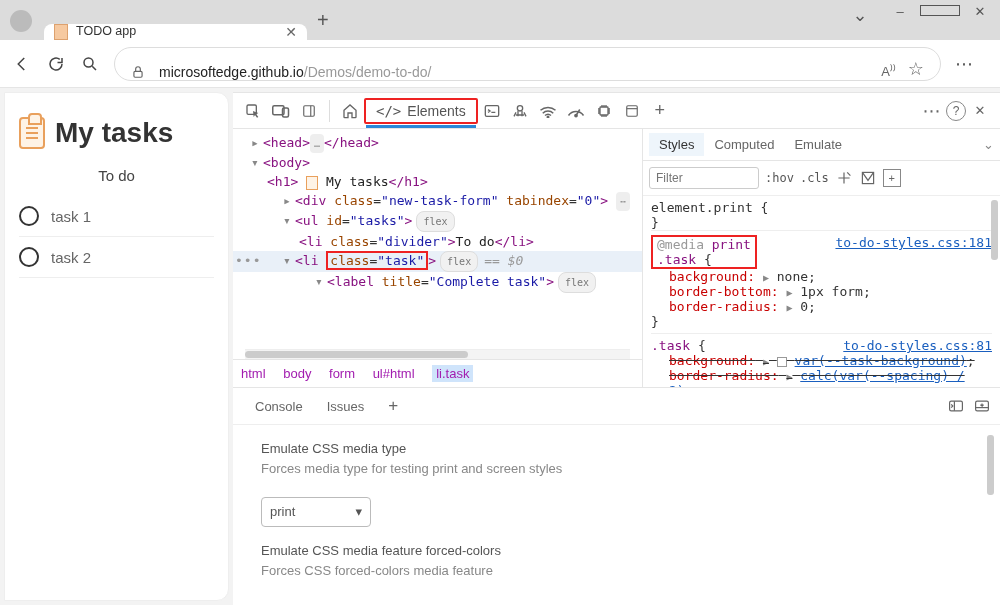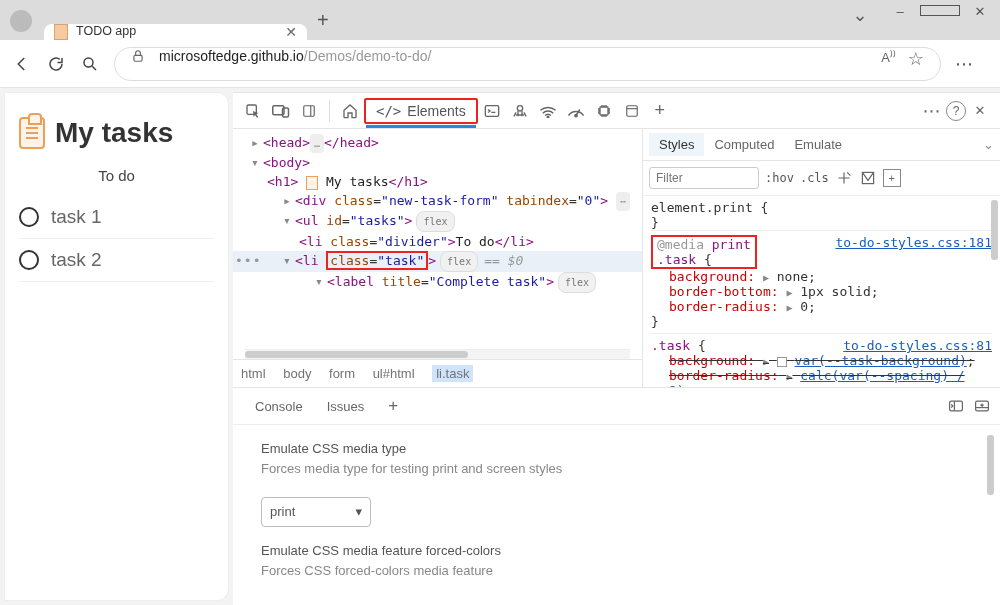--- a/index.html
+++ b/index.html
@@ -44,21 +44,21 @@
     background:#fff;
     height:48px;
     display:flex; align-items:center;
     padding:0 12px;
     border-bottom:1px solid #e5e5e5;
   }
   .addrbar > * { margin-right:14px; }
   .addr-icon { width:20px; height:20px; display:flex; align-items:center; justify-content:center; cursor:pointer; color:#444;}
   .url-box {
     flex:1; border:1px solid #ddd; border-radius:20px;
-    height:34px; display:flex; align-items:flex-start;
+    height:34px; display:flex; align-items:flex-end;
     padding:0 16px; background:#fff;
   }
   .url-box .lock { margin-right:14px; color:#666;}
   .url-text { font-size:14px; color:#999;}
   .url-text .host { color:#222;}
   .star { margin-left:auto; font-size:18px; color:#666; cursor:pointer;}
   .dots { font-size:18px; color:#555; cursor:pointer; letter-spacing:1px;}
 
   .content {
     display:flex; height: calc(605px - 88px);
@@ -71,21 +71,21 @@
   }
   .page h1 { font-size:28px; font-weight:800; display:flex; align-items:center; gap:10px;}
   .clip {
     display:inline-block; width:26px; height:32px;
     background:#fef3e6; border:2px solid #e9a05c; border-radius:4px;
     position:relative;
   }
   .clip::before { content:""; position:absolute; top:-6px; left:7px; width:10px; height:8px; border:2px solid #e9a05c; border-radius:4px 4px 0 0; background:#fef3e6;}
   .clip::after { content:""; position:absolute; top:8px; left:5px; right:5px; height:2px; background:#e9a05c; box-shadow:0 5px 0 #e9a05c, 0 10px 0 #e9a05c;}
   .todo-title { text-align:center; margin:18px 0 12px; font-size:15px; color:#444;}
-  .task-item { display:flex; align-items:center; font-size:19px; padding:10px 0; border-bottom:1px solid #eee;}
+  .task-item { display:flex; align-items:center; font-size:15px; padding:10px 0; border-bottom:1px solid #eee;}
   .task-item .circle { width:20px; height:20px; border:2px solid #333; border-radius:50%; margin-right:12px;}
   .task-item span { color:#666;}
 
   .devtools {
     flex:1; background:#fff;
     border-top:1px solid #e5e5e5;
     display:flex; flex-direction:column;
     margin-top:4px;
   }
   .dt-toolbar {
@@ -120,21 +120,21 @@
   .ellips { display:inline-block; background:#eee; border-radius:4px; padding:0 4px; color:#888; font-size:10px;}
   .highlight-red { border:2px solid #e22; padding:0 2px;}
   .selected-line { background:#e9f0f8; display:block; margin-left:-18px; padding-left:50px; position:relative;}
   .selected-line .gutter-dots { position:absolute; left:2px; color:#999; letter-spacing:1px;}
   .eqdollar { color:#999; font-style:italic; margin-left:6px;}
   .pseudo { color:#994500;}
   .dom-scroll { height:10px; background:#f4f4f4; border-top:1px solid #eee; position:relative; margin:0 12px;}
   .dom-scroll .thumb { position:absolute; left:0; width:58%; top:1px; bottom:1px; background:#ccc; border-radius:4px;}
 
   .breadcrumb { border-top:1px solid #e5e5e5; padding:6px 8px; font-size:13px;}
-  .breadcrumb span { color:#737373; margin-right:14px; cursor:pointer;}
+  .breadcrumb span { color:#a21caf; margin-right:14px; cursor:pointer;}
   .breadcrumb .sel { background:#cfe4fb; padding:1px 4px;}
 
   .styles-pane { width:357px; display:flex; flex-direction:column;}
   .styles-tabs { display:flex; border-bottom:1px solid #e5e5e5; align-items:center; padding:4px 6px;}
   .styles-tabs .tabb { padding:4px 10px; font-size:13px; color:#666; cursor:pointer;}
   .styles-tabs .active { background:#eef5fb; color:#333;}
   .styles-tabs .chev { margin-left:auto; color:#888; cursor:pointer;}
   .filter-row { display:flex; align-items:center; padding:6px; gap:6px; border-bottom:1px solid #eee;}
   .filter-row input { width:110px; border:1px solid #ccc; border-radius:3px; padding:3px 6px; font-size:12px;}
   .filter-row .mono { font-family:Consolas,monospace; font-size:12px; color:#555;}
@@ -367,21 +367,21 @@
             </span>
           <span class="ico plus-sq">+</span>
         </div>
         <div class="styles-body">
           <div><span>element.print {</span></div>
           <div><span>}</span></div>
           <div class="rule-block">
             <span class="media-box"><span class="kw">@media</span><span class="media-val"> print</span><br><span class="selector">.task</span><span> {</span></span>
             <span class="link">to-do-styles.css:181</span>
             <div class="prop"><span class="propname">background:</span> <span class="tri">▶</span><span class="propval"> none;</span></div>
-            <div class="prop"><span class="propname">border-bottom:</span> <span class="tri">▶</span><span class="propval"> 1px solid;</span></div>
+            <div class="prop"><span class="propname">border-bottom:</span> <span class="tri">▶</span><span class="propval"> 1px form;</span></div>
             <div class="prop"><span class="propname">border-radius:</span> <span class="tri">▶</span><span class="propval"> 0;</span></div>
             <div><span>}</span></div>
           </div>
           <div class="rule-block">
             <span class="selector">.task</span><span> {</span>
             <span class="link">to-do-styles.css:81</span>
             <div class="prop strike"><span class="propname">background:</span> <span class="tri">▶</span> <span style="display:inline-block;width:10px;height:10px;border:1px solid #999;background:#fff;vertical-align:middle"></span> <span class="varr">var(--task-background)</span><span>;</span></div>
             <div class="prop strike"><span class="propname">border-radius:</span> <span class="tri">▶</span> <span class="varr">calc(var(--spacing) / 2)</span><span>;</span></div>
             
           </div>

